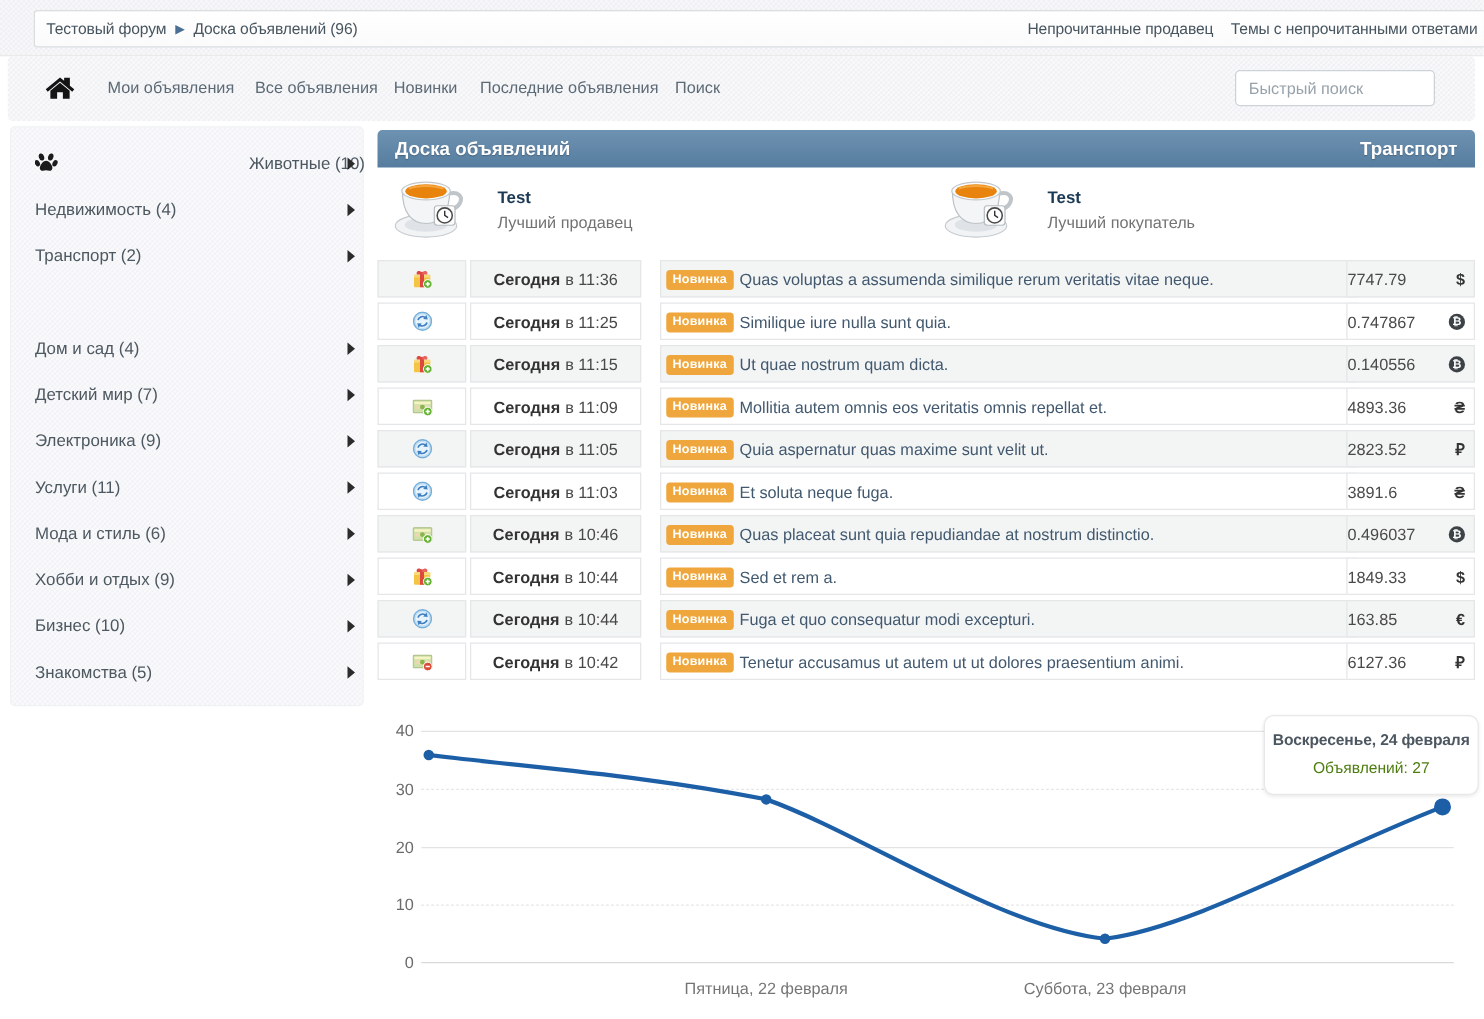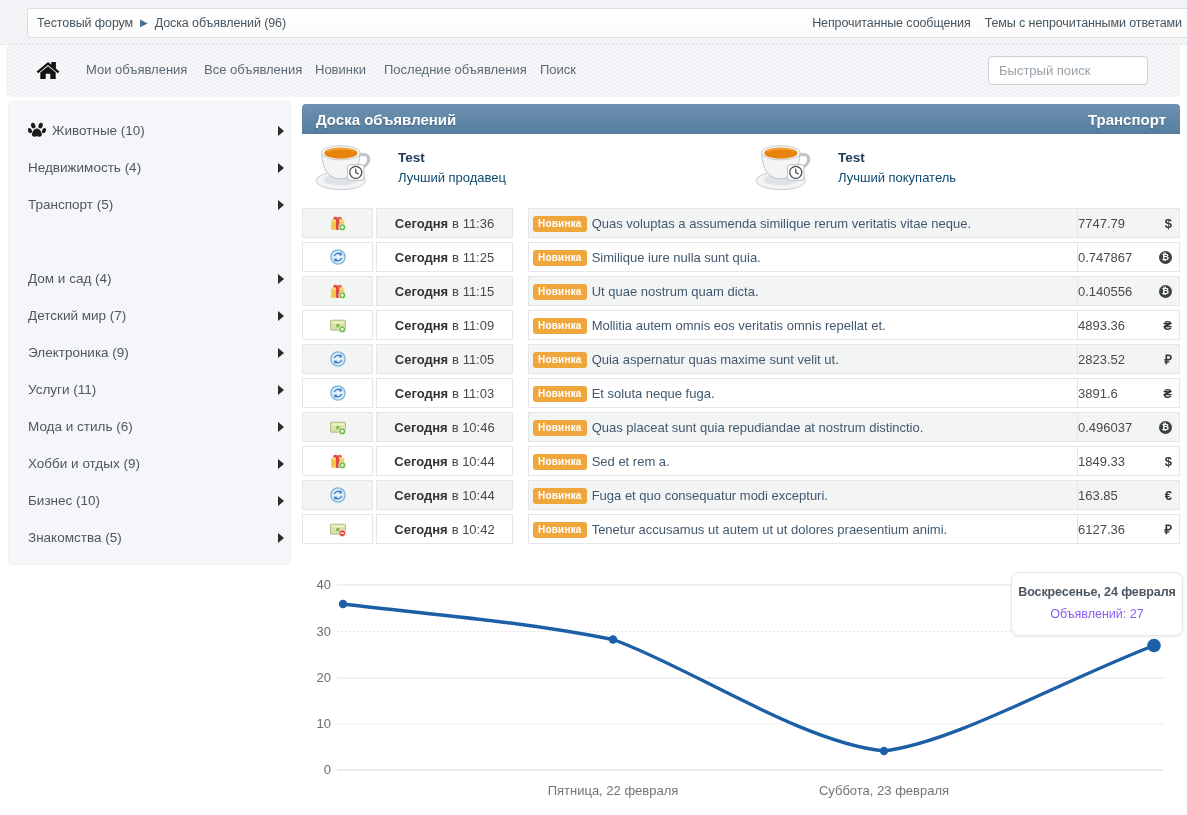--- a/index.html
+++ b/index.html
@@ -11,54 +11,54 @@
   .crumbL{font-size:12.5px;letter-spacing:-0.1px;color:#47555f;}
   .crumbL .arr{color:#4b6e93;font-size:10px;margin:0 7px;position:relative;top:-1px;}
   .crumbR{font-size:12.5px;letter-spacing:-0.1px;color:#47555f;}
   .crumbR span{margin-left:14px;}
   
   #navbar{left:6px;top:45px;width:1174px;height:52px;background-color:#f9f9fb;background-image:linear-gradient(45deg,#eff0f3 25%,transparent 25%,transparent 75%,#eff0f3 75%),linear-gradient(45deg,#eff0f3 25%,transparent 25%,transparent 75%,#eff0f3 75%);background-size:4px 4px;background-position:0 0,2px 2px;border-radius:4px;}
   .navlink{position:absolute;top:17px;font-size:13px;color:#5c6a76;}
   #qsearch{position:absolute;left:982px;top:11px;width:160px;height:29px;border:1px solid #ccd2d6;border-radius:4px;background:#fff;box-sizing:border-box;font-size:13px;color:#98a2ab;padding-left:10px;display:flex;align-items:center;}
   
   #sidebar{left:8px;top:101px;width:283px;height:464px;background-color:#fafafc;background-image:linear-gradient(45deg,#f1f2f5 25%,transparent 25%,transparent 75%,#f1f2f5 75%),linear-gradient(45deg,#f1f2f5 25%,transparent 25%,transparent 75%,#f1f2f5 75%);background-size:4px 4px;background-position:0 0,2px 2px;border:1px solid #f0f1f2;border-radius:4px;box-sizing:border-box;}
-  .sitem{position:absolute;left:0;width:283px;height:37px;display:flex;align-items:center;}
+  .sitem{position:absolute;left:0;width:283px;height:37px;display:flex;align-items:center;justify-content:space-between;}
   .sitem .txt{margin-left:19px;font-size:13.5px;color:#4d5861;}
   .sitem .tri{position:absolute;right:8px;width:0;height:0;border-left:6px solid #2b2b2b;border-top:5px solid transparent;border-bottom:5px solid transparent;}
   
   #phead{left:302px;top:104px;width:878px;height:30px;background:linear-gradient(#6e92b1,#567d9f);border-radius:4px 4px 0 0;box-sizing:border-box;display:flex;align-items:center;justify-content:space-between;padding:0 14px;}
   #phead .t{color:#ffffff;font-weight:bold;font-size:15px;text-shadow:0 1px 1px rgba(0,0,0,.25);}
   .best{position:absolute;top:150px;}
   .best .name{font-size:13.5px;font-weight:bold;color:#1d3a55;}
-  .best .sub{font-size:13px;color:#0c4a6e;margin-top:5px;}
+  .best .sub{font-size:13px;color:#737373;margin-top:5px;}
   
   .trow{position:absolute;left:302px;width:780px;height:30px;padding-left:24px;}
   .trow .c{position:absolute;top:0;height:28px;border:1px solid #e4e6e7;box-sizing:content-box;}
   .trow.odd .c{background:#f3f4f4;}
   .trow.even .c{background:#ffffff;}
   .c1{left:0;width:69px;display:flex;align-items:center;justify-content:center;}
   .c2{left:74px;width:135px;display:flex;align-items:center;justify-content:center;font-size:13px;color:#494949;}
   .c2 b{color:#333;margin-right:4px;}
   .c3{left:226px;width:556px;display:flex;align-items:center;font-size:13px;color:#41586e;}
   .badge{background:#efa63c;color:#fff;font-size:10px;font-weight:bold;border-radius:3px;padding:2.5px 5px;margin:1px 5px 0 4px;letter-spacing:.2px;}
   .c4{left:775px;width:101px;display:flex;align-items:center;justify-content:space-between;font-size:13px;color:#4a4a4a;padding-right:0;}
   .c4 .num{margin-right:4px;}
   .c4 .cur{font-weight:bold;color:#333;margin-right:7px;}
   .btc{width:13px;height:13px;border-radius:50%;background:#3d4246;color:#fff;font-size:9px;font-weight:bold;display:flex;align-items:center;justify-content:center;margin-right:7px;}
   
   #tooltip{left:1011px;top:572px;width:170px;height:62px;background:#fff;border:1px solid #e8e8e8;border-radius:8px;box-shadow:0 1px 3px rgba(0,0,0,.08);text-align:center;z-index:5;}
   #tooltip .tt1{font-size:12.5px;letter-spacing:-0.1px;font-weight:bold;color:#4d5760;margin-top:12px;}
-  #tooltip .tt2{font-size:12.5px;color:#8b5cf6;margin-top:8px;}
+  #tooltip .tt2{font-size:12.5px;color:#4d7c0f;margin-top:8px;}
 </style>
 </head>
 <body>
   <div class="abs" id="topstrip"></div>
   <div class="abs" id="crumbbox">
     <div class="crumbL">Тестовый форум<span class="arr">▶</span>Доска объявлений (96)</div>
-    <div class="crumbR"><span>Непрочитанные сообщения</span><span>Темы с непрочитанными ответами</span></div>
+    <div class="crumbR"><span>Непрочитанные продавец</span><span>Темы с непрочитанными ответами</span></div>
   </div>
 
   <div class="abs" id="navbar">
     <svg class="abs" style="left:30px;top:16px" width="24" height="19" viewBox="0 0 24 19">
       <path d="M0.6 10.4 L12 0.9 L15.3 3.65 L15.3 1.1 L19.9 1.1 L19.9 7.5 L23.4 10.4 L21.8 12.3 L12 4.1 L2.2 12.3 Z" fill="#141414"></path>
       <path d="M4.3 11.6 L12 5.2 L19.7 11.6 L19.7 18 L14.3 18 L14.3 12.8 L9.7 12.8 L9.7 18 L4.3 18 Z" fill="#141414"></path>
     </svg>
     <span class="navlink" style="left:80px">Мои объявления</span>
     <span class="navlink" style="left:198px">Все объявления</span>
     <span class="navlink" style="left:309px">Новинки</span>
@@ -77,21 +77,21 @@
         <path d="M8.9 6.6 C11.2 6.6 12.4 8.6 13.3 10.2 C14.2 11.8 14.3 13.9 12.5 14.5 C11.1 15 10 14.2 8.9 14.2 C7.8 14.2 6.7 15 5.3 14.5 C3.5 13.9 3.6 11.8 4.5 10.2 C5.4 8.6 6.6 6.6 8.9 6.6 Z" fill="#1c1c1c"></path>
       </svg>
       <span class="txt" style="margin-left:5px">Животные (10)</span>
       <span class="tri"></span>
     </div>
     <div class="sitem" style="top:47px">
       <span class="txt">Недвижимость (4)</span>
       <span class="tri"></span>
     </div>
     <div class="sitem" style="top:84px">
-      <span class="txt">Транспорт (5)</span>
+      <span class="txt">Транспорт (2)</span>
       <span class="tri"></span>
     </div>
     <div class="sitem" style="top:158px">
       <span class="txt">Дом и сад (4)</span>
       <span class="tri"></span>
     </div>
     <div class="sitem" style="top:195px">
       <span class="txt">Детский мир (7)</span>
       <span class="tri"></span>
     </div>

